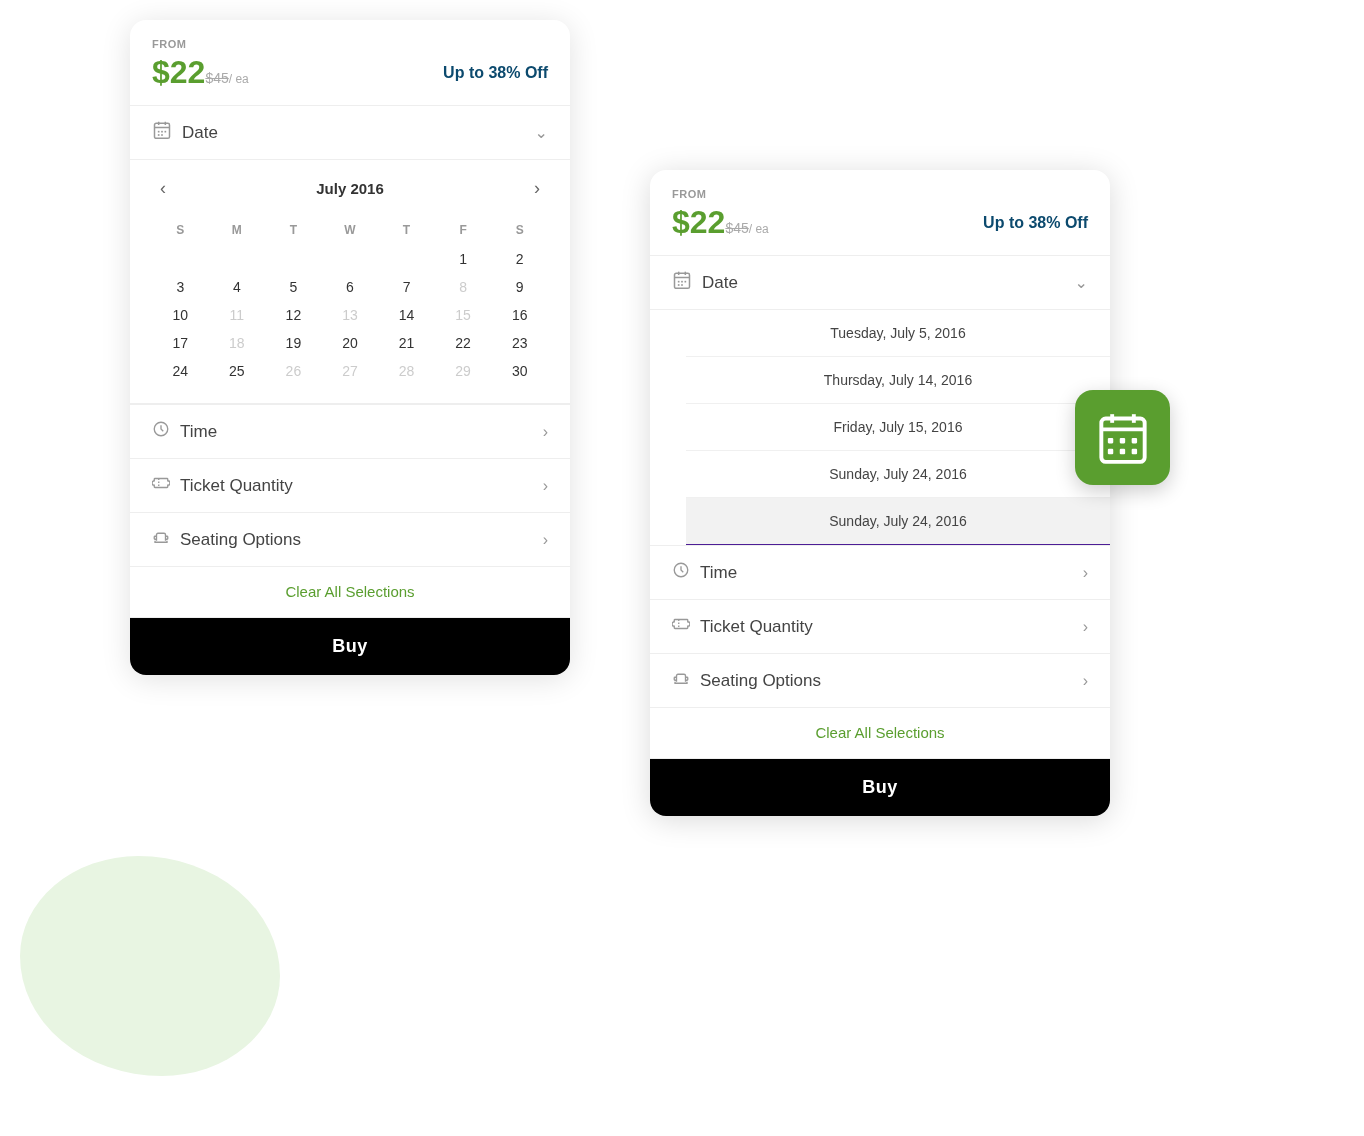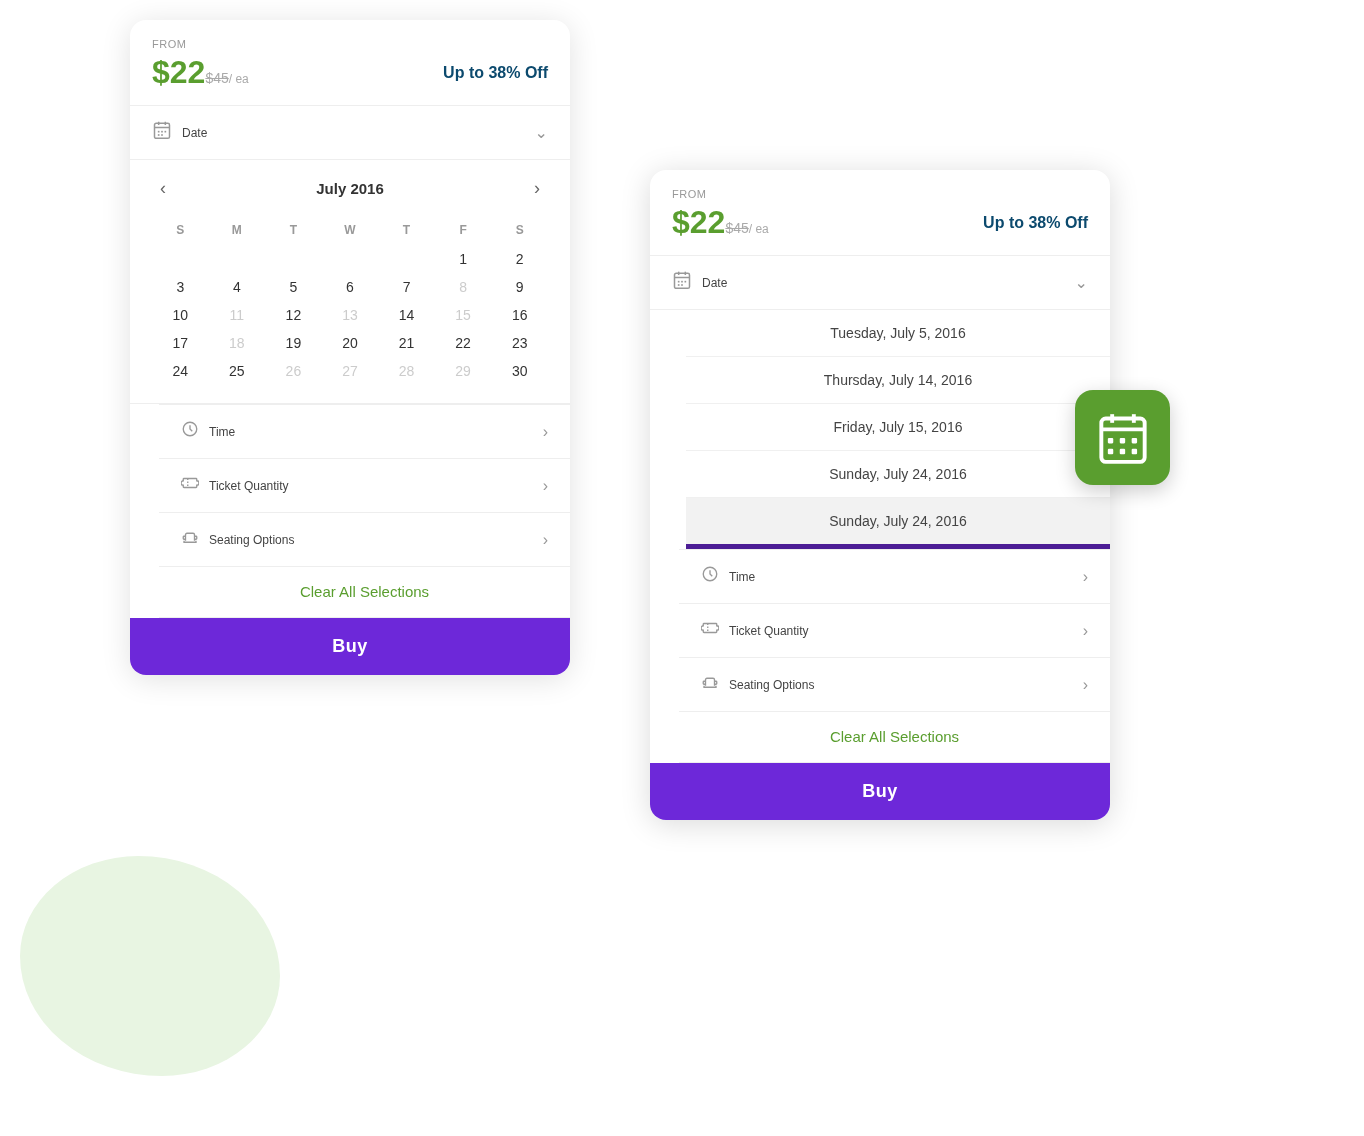--- a/index.html
+++ b/index.html
@@ -82,21 +82,21 @@
 
     
     .card-header {
       padding: 18px 22px 14px;
       border-bottom: 1px solid #eee;
     }
 
     .from-label {
       font-size: 11px;
       color: #999;
-      font-weight: 400;
+      font-weight: 700;
       letter-spacing: 0.5px;
       text-transform: uppercase;
       margin-bottom: 4px;
     }
 
     .price-row {
       display: flex;
       align-items: center;
       justify-content: space-between;
     }
@@ -140,21 +140,21 @@
       cursor: pointer;
     }
 
     .section-row-left {
       display: flex;
       align-items: center;
       gap: 10px;
     }
 
     .section-label {
-      font-size: 12px;
+      font-size: 17px;
       color: #444;
     }
 
     .icon-gray {
       color: #999;
       font-size: 18px;
     }
 
     .chevron {
       color: #999;
@@ -215,21 +215,20 @@
       color: #ccc;
     }
 
     .cal-grid td.empty {
       cursor: default;
     }
 
     
     .options-list {
       border-top: 1px solid #eee;
-      margin-left: 29px;
     }
 
     .option-row {
       display: flex;
       align-items: center;
       justify-content: space-between;
       padding: 15px 22px;
       border-bottom: 1px solid #eee;
       cursor: pointer;
     }
@@ -250,33 +249,33 @@
       color: #5a9e2f;
       font-size: 15px;
       font-weight: 500;
       cursor: pointer;
       text-decoration: none;
     }
 
     .buy-btn {
       display: block;
       width: 100%;
-      background: #6d28d9;
+      background: #000000;
       color: white;
       border: none;
       padding: 18px;
       font-size: 18px;
       font-weight: 700;
       cursor: pointer;
       letter-spacing: 0.5px;
     }
 
     
     .date-list {
-      border-bottom: 5px solid #4c1d95;
+      border-bottom: 1px solid #4c1d95;
       margin-left: 36px;
     }
 
     .date-list-item {
       padding: 15px 22px;
       border-bottom: 1px solid #f0f0f0;
       font-size: 14px;
       color: #444;
       cursor: pointer;
       text-align: center;

